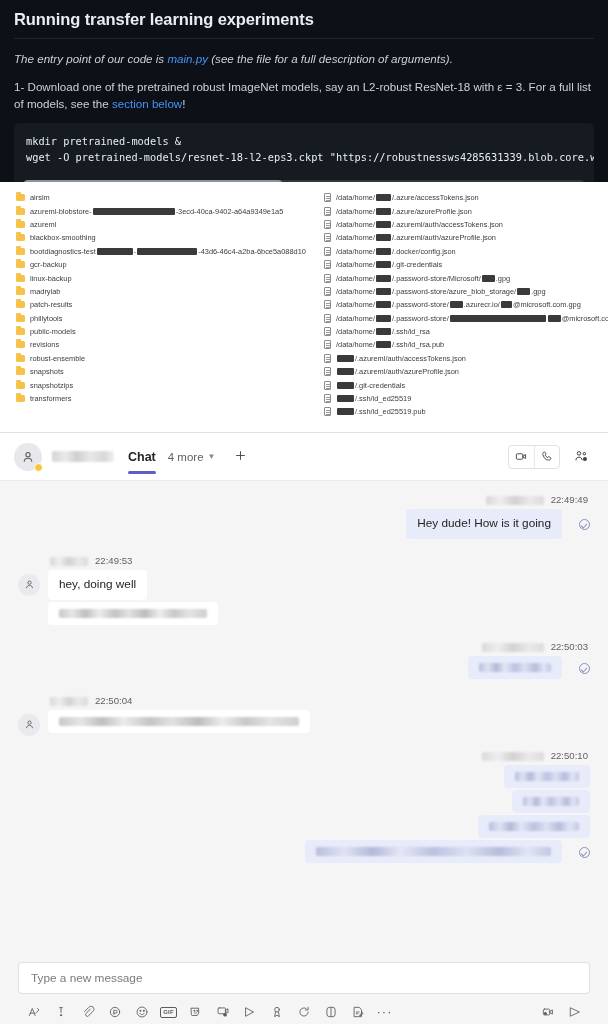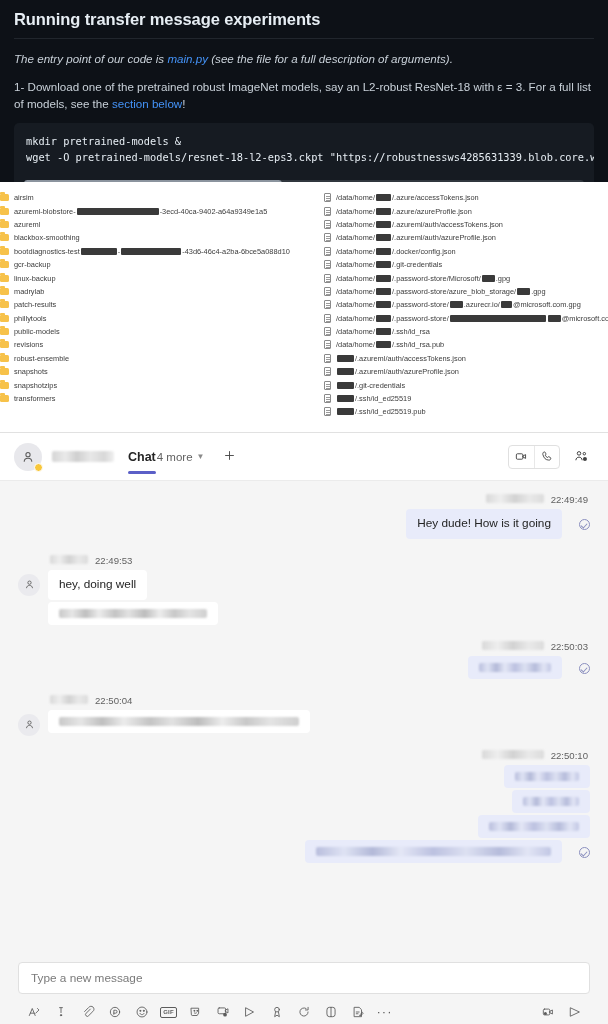--- a/index.html
+++ b/index.html
@@ -68,21 +68,21 @@
 
   
   .lists-area {
     background: #ffffff;
     height: 250px;
     display: flex;
     padding: 6px 0 0 0;
     overflow: hidden;
   }
   .list-col { padding-top: 3px; }
-  .list-col.left  { width: 318px; }
+  .list-col.left  { width: 318px; padding-left: 16px; }
   .list-col.right { width: 290px; padding-left: 6px; }
 
   .file-row {
     display: flex;
     align-items: center;
     height: 13.4px;
     font-size: 7.4px;
     color: #3b3b3b;
     white-space: nowrap;
     overflow: hidden;
@@ -180,21 +180,21 @@
     display: flex; align-items: center;
   }
   .tab-chat .underline {
     position: absolute;
     left: 0; right: 0; bottom: 7px;
     height: 2.5px;
     background: #5b5fc7;
     border-radius: 2px;
   }
   .more-tabs {
-    margin-left: 1px;
+    margin-left: 12px;
     font-size: 11.5px;
     color: #616161;
     display: flex; align-items: center; gap: 4px;
   }
   .chev { font-size: 8px; color: #8a8a8a; }
   .plus-tab {
     margin-left: 18px;
     font-size: 17px; color: #444;
     line-height: 1;
   }
@@ -237,21 +237,21 @@
     display: flex; align-items: center; justify-content: center;
     flex: none;
     margin-right: 8px;
     align-self: flex-start;
     margin-top: 19px;
   }
   .msg-col { display: flex; flex-direction: column; max-width: 420px; }
   .msg-col.out { align-items: flex-end; }
 
   .meta {
-    display: flex; align-items: flex-start; gap: 7px;
+    display: flex; align-items: flex-end; gap: 7px;
     margin-bottom: 4px;
     padding: 0 2px;
   }
   .meta.out { justify-content: flex-end; }
   .meta-name {
     height: 9px; border-radius: 2px;
     background: linear-gradient(90deg,#d9d9d9 0%,#eee 25%,#d2d2d2 50%,#e9e9e9 75%,#dcdcdc 100%);
     filter: blur(1.1px);
   }
   .meta-time { font-size: 9.6px; color: #616161; }
@@ -342,21 +342,21 @@
     letter-spacing: 0.2px;
     line-height: 1;
     color: #5c5c5c;
   }
   .dots { font-size: 13px; color: #5c5c5c; letter-spacing: 1px; line-height: 0.6; }
 </style>
 </head>
 <body>
 
 <div class="doc-panel">
-  <div class="doc-title">Running transfer message experiments</div>
+  <div class="doc-title">Running transfer learning experiments</div>
 
   <div class="doc-para italic">
     <span>The entry point of our code is </span><a class="doc-link" href="#">main.py</a><span> (see the file for a full description of arguments).</span>
   </div>
 
   <div class="doc-para">
     <span>1- Download one of the pretrained robust ImageNet models, say an L2-robust ResNet-18 with ε = 3. For a full list of models, see the </span><a class="doc-link" href="#">section below</a><span>!</span>
   </div>
 
   <div class="code-block">

